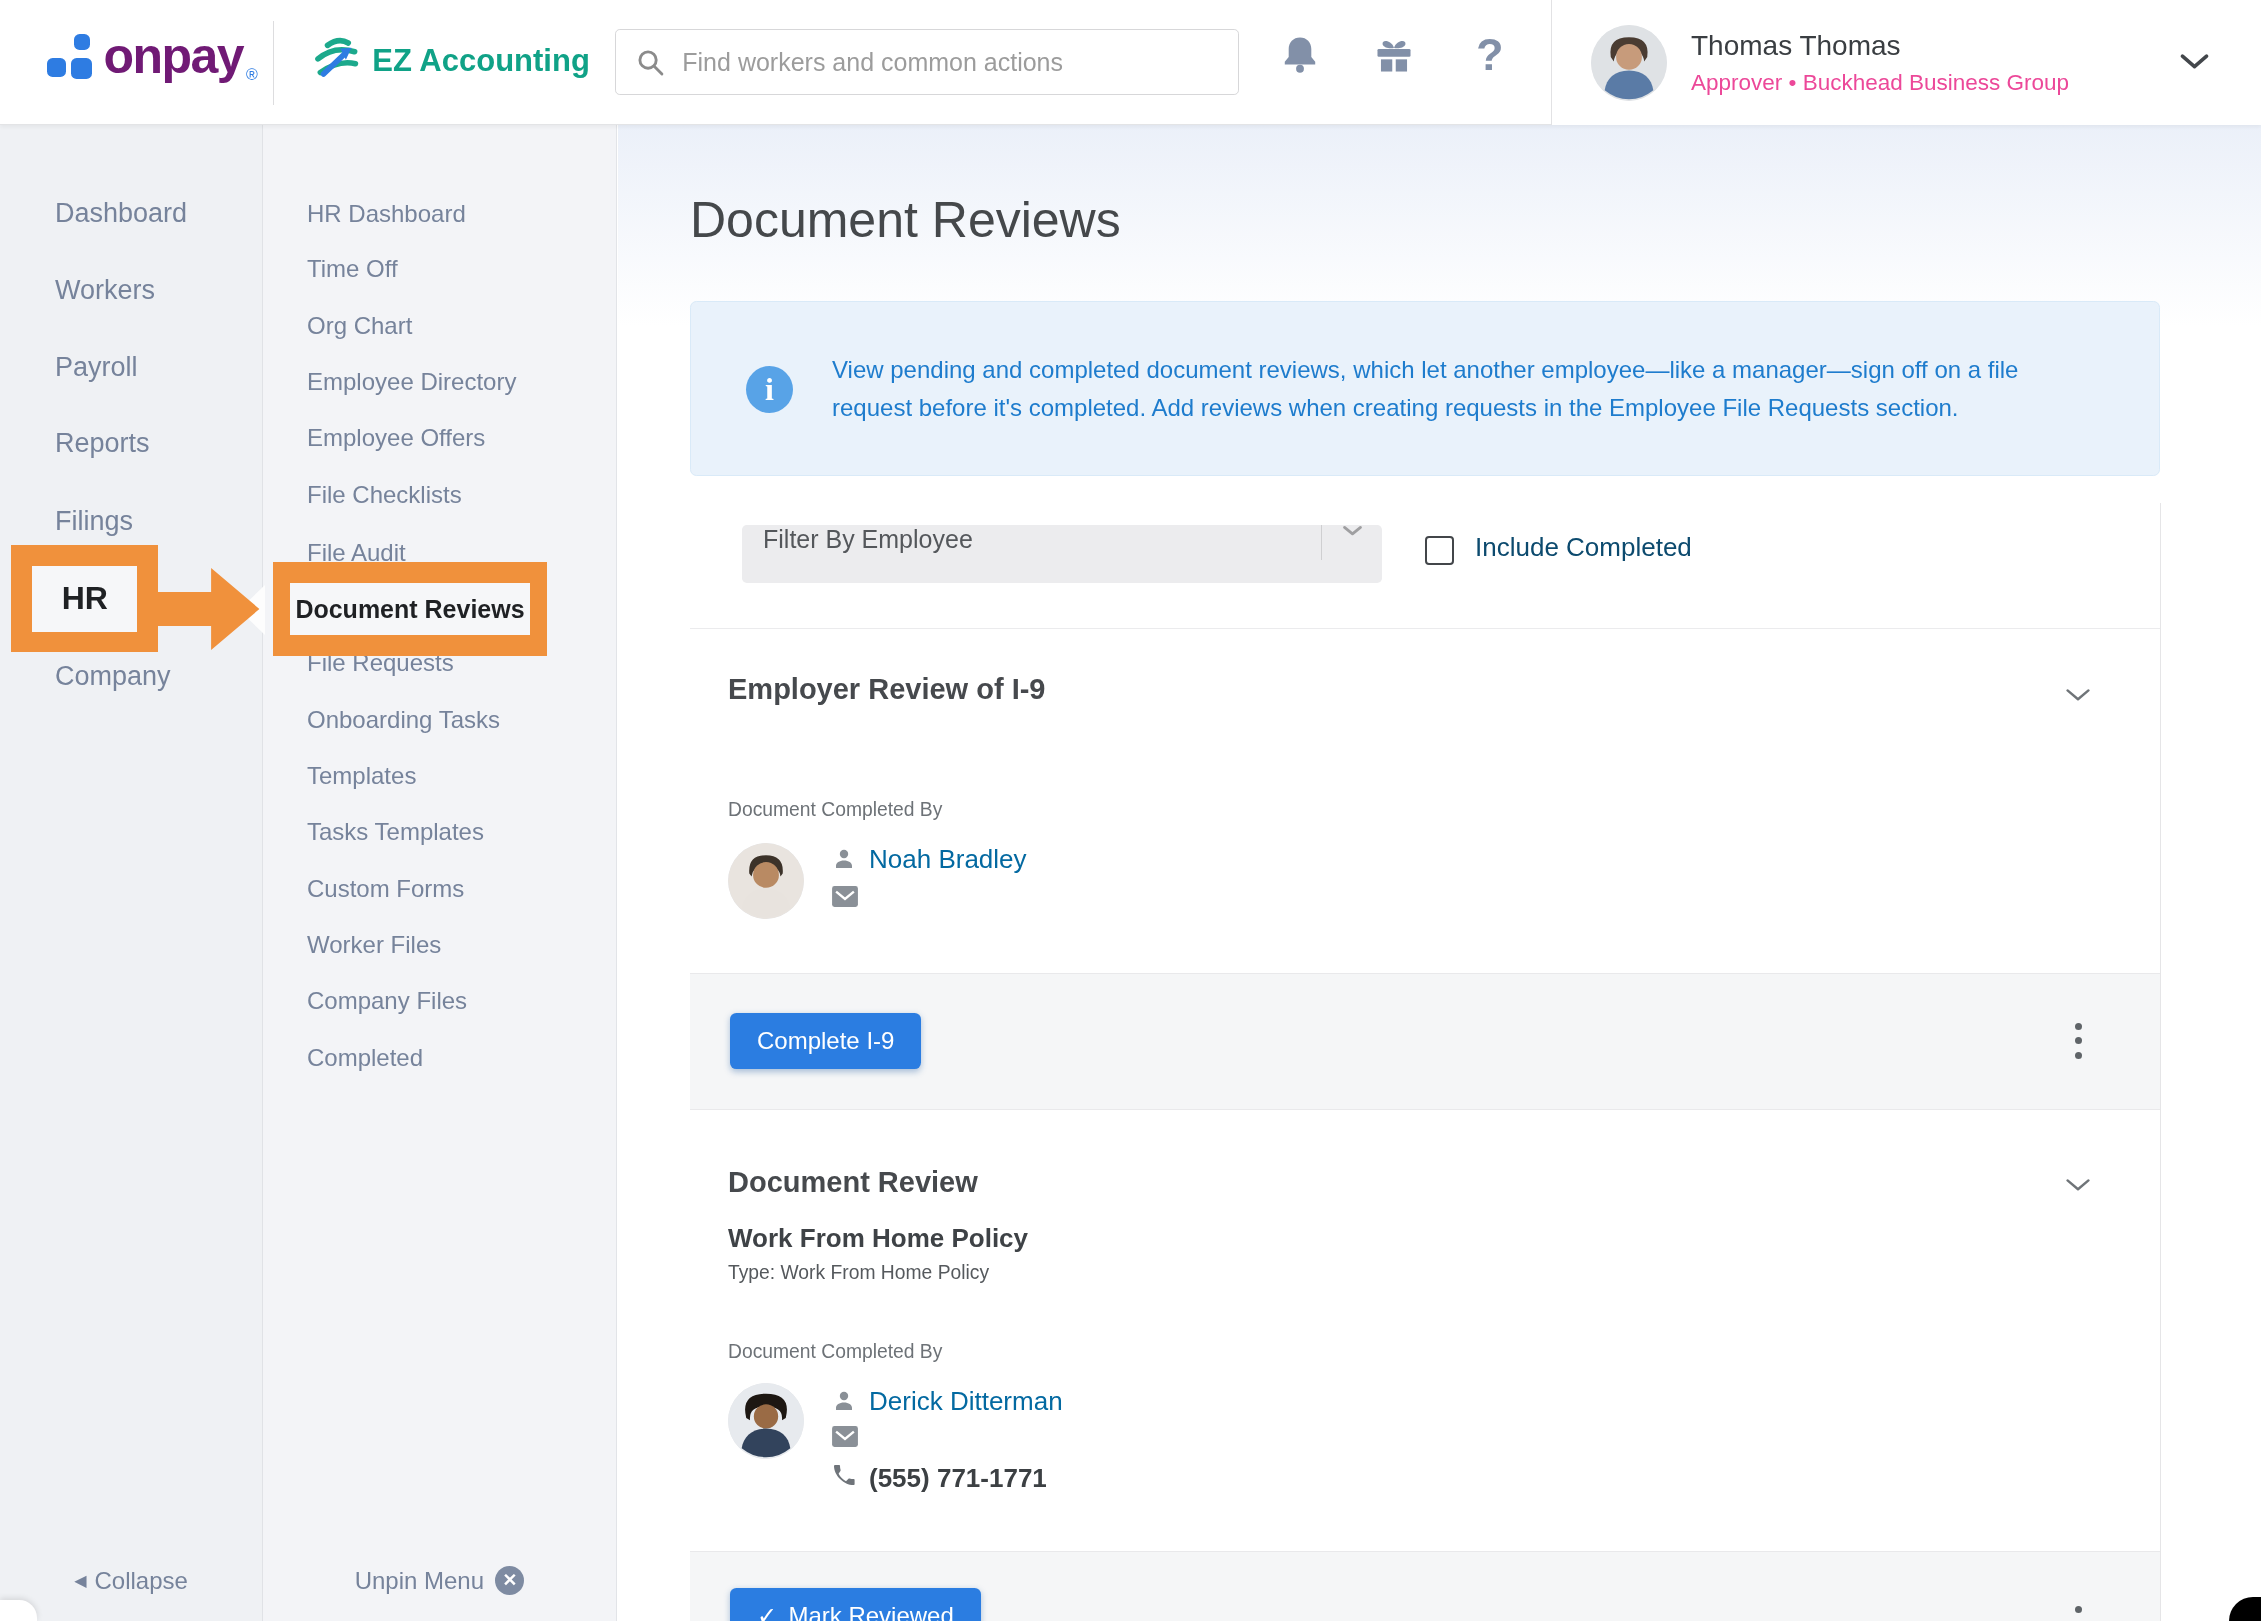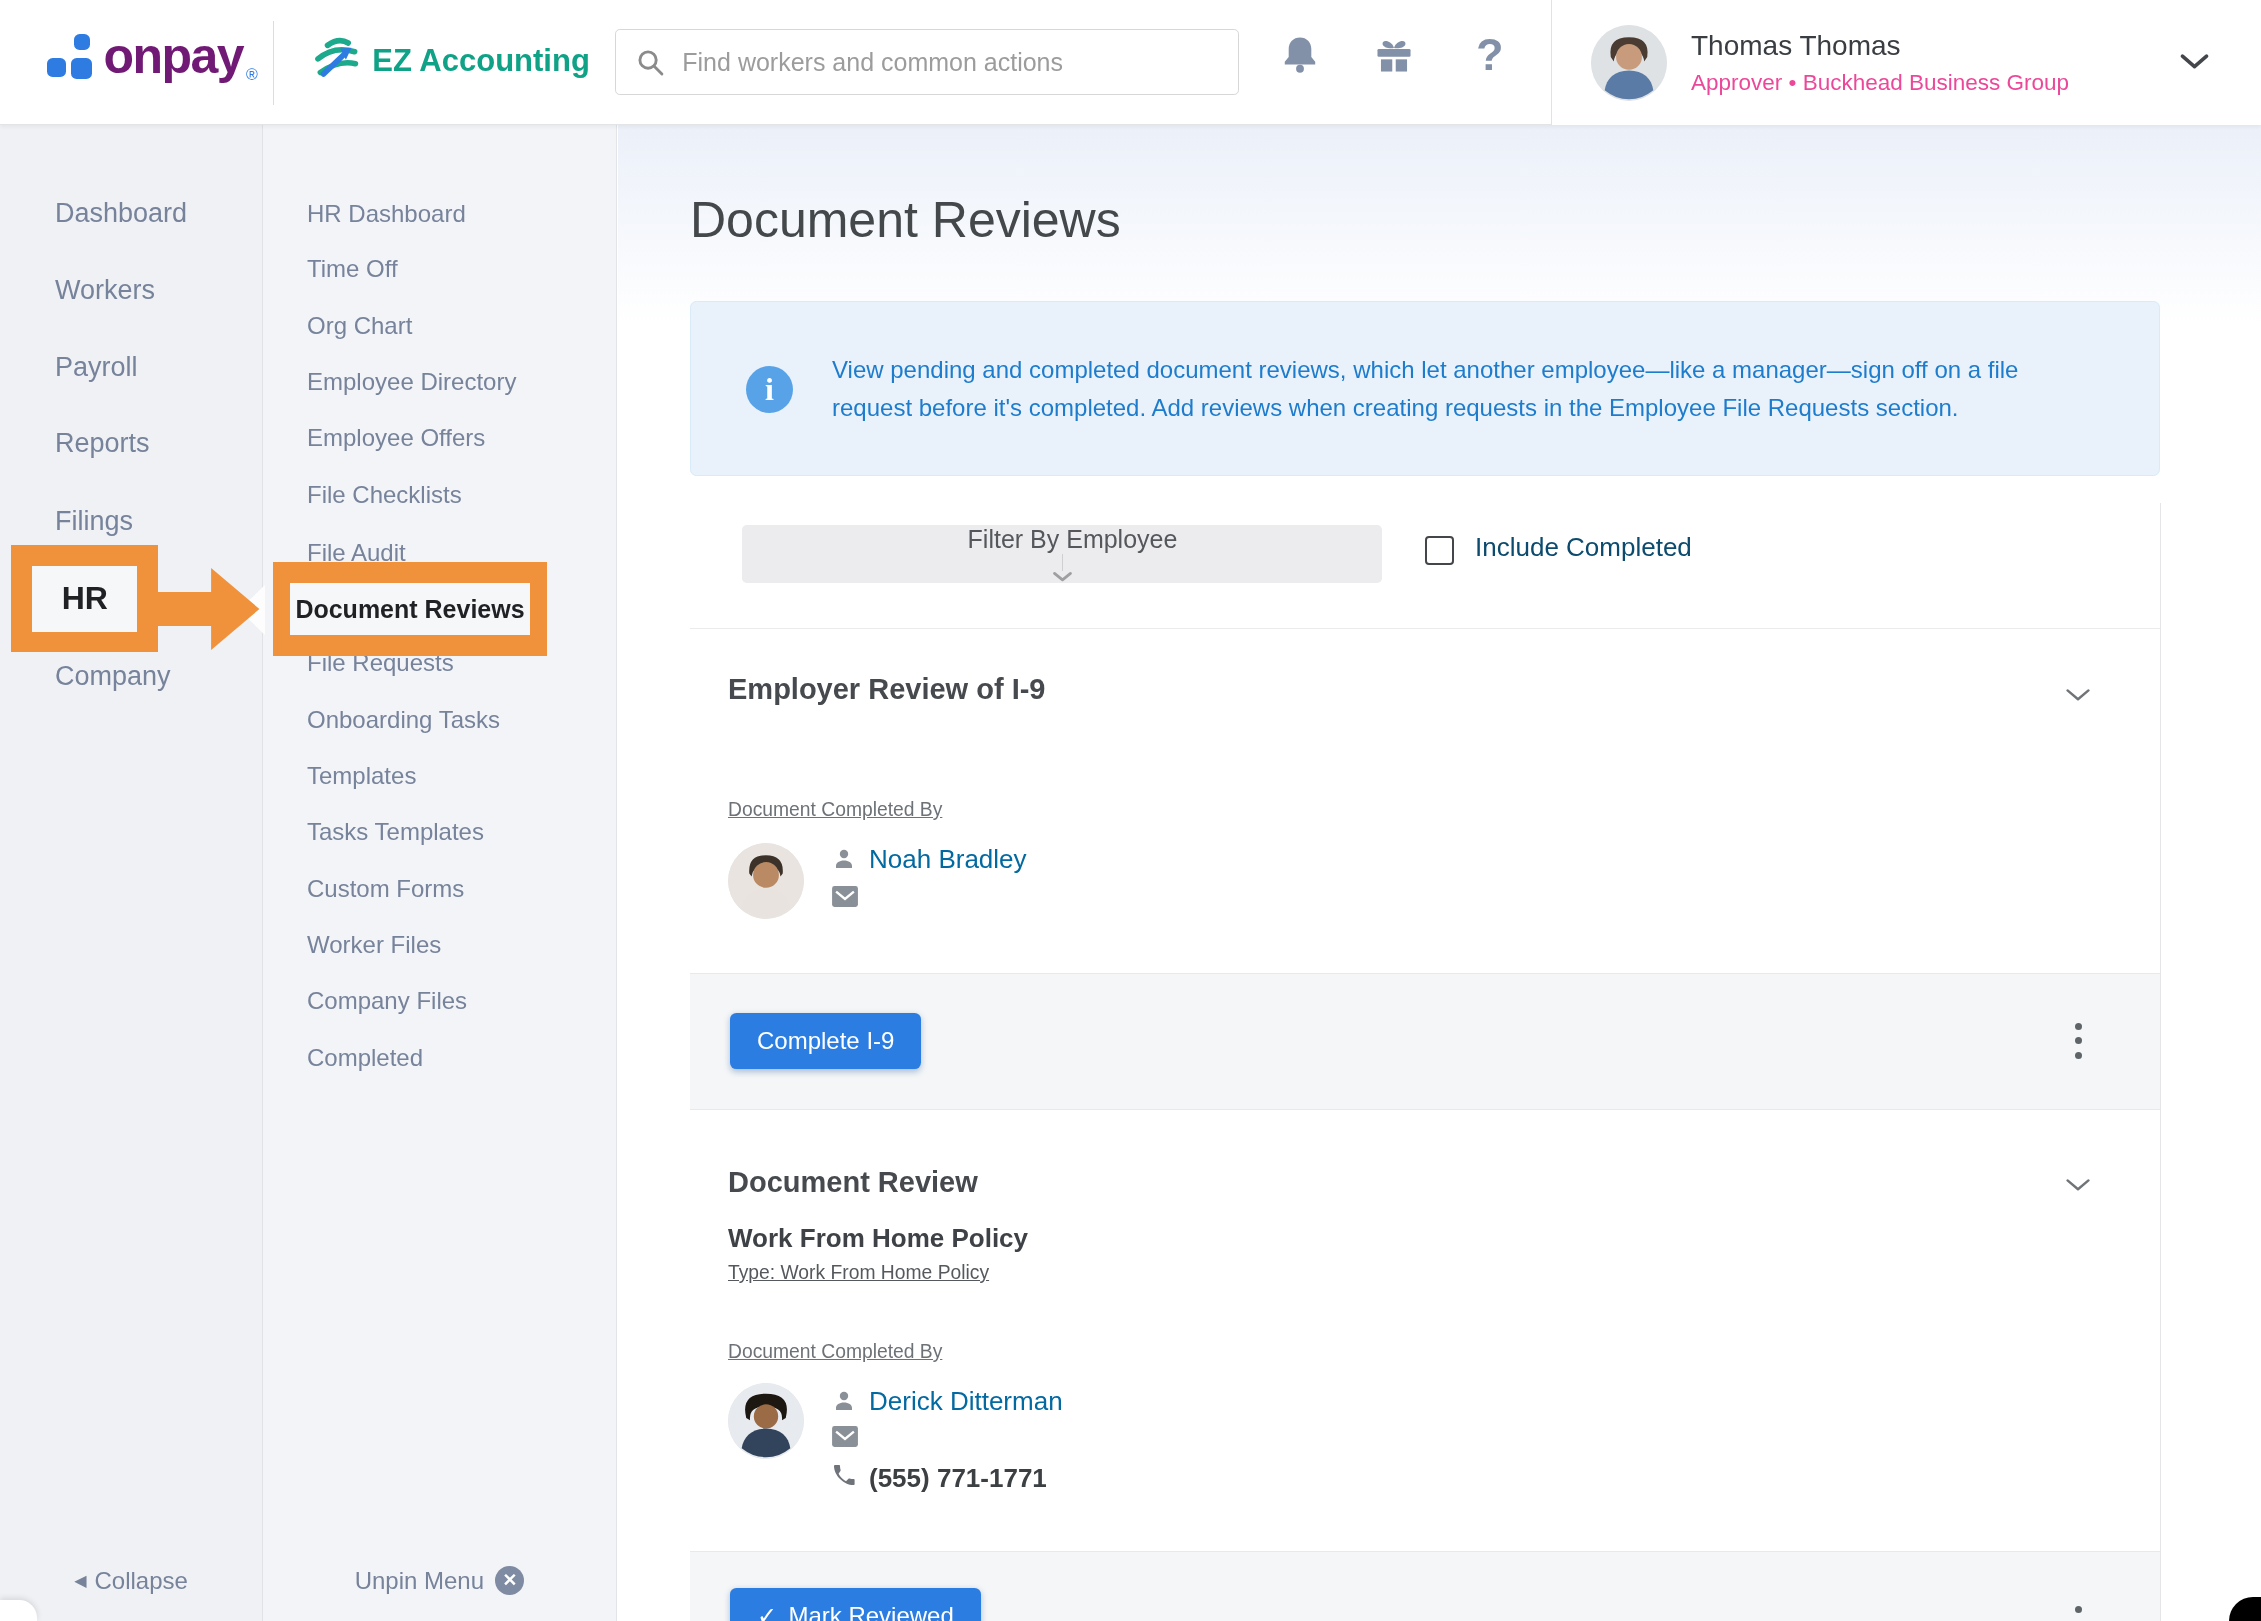--- a/index.html
+++ b/index.html
@@ -73,31 +73,31 @@
   .main-grad { position:absolute; left:0; top:0; width:100%; height:201px;
                background:linear-gradient(#ebf0f9, rgba(255,255,255,0)); }
   .page-title { position:absolute; left:72px; top:66px; font-size:50px; font-weight:500; color:#45484b; }
   .info-box { position:absolute; left:72px; top:176px; width:1470px; height:175px; background:#e9f2fb;
               border:1.6px solid #d9eaf8; border-radius:6.4px; display:flex; align-items:center; }
   .info-icon { position:absolute; left:55px; top:64px; width:47px; height:47px; border-radius:50%;
                background:#58a3e7; color:#fff; display:flex; align-items:center; justify-content:center;
                font-family:"Liberation Serif", serif; font-size:32px; font-weight:700; }
   .info-text { margin-left:141px; margin-right:56px; font-size:24px; line-height:38px; font-weight:500; color:#1e7ccd; }
   .filter-select { position:absolute; left:124px; top:400px; width:640px; height:58px; background:#ececee;
-                   border-radius:4.8px; display:flex; align-items:center; cursor:pointer;flex-direction:column; }
+                   border-radius:4.8px; display:flex; align-items:flex-start; cursor:pointer; }
   .filter-select-text { margin-left:21px; font-size:25px; color:#54575b; flex:1; }
   .filter-select-div { width:0.8px; height:35px; background:#cfcfd1; }
   .filter-select-chev { width:60px; display:flex; align-items:center; justify-content:center; }
   .checkbox { position:absolute; left:807px; top:411px; width:29px; height:29px; border:2.4px solid #43464a;
               border-radius:4px; background:#fff; cursor:pointer; }
   .checkbox-label { position:absolute; left:857px; top:407px; font-size:26px; font-weight:500; color:#0c4a6e; }
   .divider { position:absolute; left:72px; width:1470px; height:0.8px; background:#ebebed; }
   .section-h { position:absolute; left:110px; font-size:29px; font-weight:600; color:#46494d; }
   .section-chev { position:absolute; left:1447px; cursor:pointer; }
-  .small-label { position:absolute; left:110px; font-size:19.3px; color:#6d7277;text-decoration:underline; }
+  .small-label { position:absolute; left:110px; font-size:19.3px; color:#6d7277; }
   .avatar-lg { position:absolute; left:110px; width:76px; height:76px; }
   .row-icon { position:absolute; left:214px; }
   .person-link { position:absolute; left:251px; font-size:26px; font-weight:500; color:#0369a1; cursor:pointer; }
   .phone-num { position:absolute; left:251px; font-size:26px; font-weight:700; color:#3c4043; }
   .strip { position:absolute; left:72px; width:1470px; background:#f5f6f7;
            border-top:0.8px solid #e9e9eb; border-bottom:0.8px solid #e9e9eb; }
   .btn { position:absolute; height:56px; background:#2b7de1; border:0; border-radius:6.4px; color:#fff;
          font-family:inherit; font-size:24px; font-weight:500; padding:0 27px; display:flex; align-items:center;
          gap:11.3px; cursor:pointer; box-shadow:0 2.4px 6.4px rgba(30,90,160,0.35); white-space:nowrap; }
   .dots { position:absolute; display:flex; flex-direction:column; gap:7.2px; cursor:pointer; padding:4.8px; }

